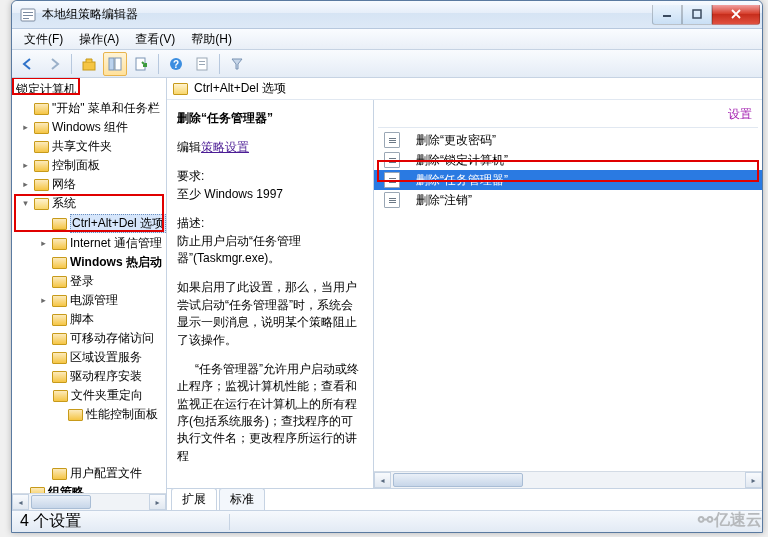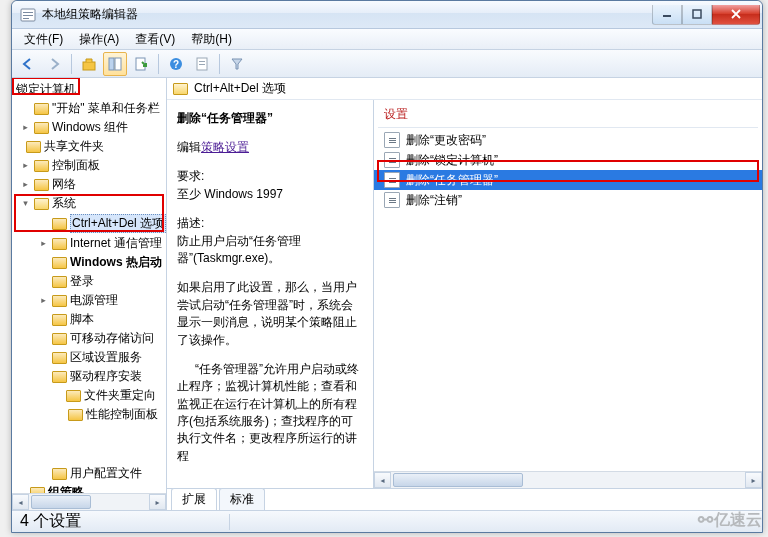--- a/index.html
+++ b/index.html
@@ -39,23 +39,23 @@
 .right { flex: 1; display: flex; flex-direction: column; }
 .right-hdr { height: 22px; background: #fff; border-bottom: 1px solid #e1e8f1; display: flex; align-items: center; padding: 0 6px; gap: 6px; font-size: 12px; }
 
 .panes { flex: 1; display: flex; position: relative; }
 .desc { width: 207px; border-right: 1px solid #c6d3e3; padding: 10px 10px 0 10px; font-size: 12px; overflow: hidden; }
 .desc h4 { font-size: 12px; font-weight: bold; margin-bottom: 12px; }
 .desc a { color: #4c1d95; }
 .desc p { margin-bottom: 12px; line-height: 1.45; }
 
 .settings { flex: 1; position: relative; font-size: 12px; }
-.settings-hdr { padding: 6px 10px 4px 10px; color: #b91c1c; }
+.settings-hdr { padding: 6px 10px 4px 10px; color: #a21caf; text-align: right; }
 .settings-list { position: relative; }
-.sitem { display: flex; align-items: center; gap: 6px; padding: 1px 6px 1px 10px; height: 20px; cursor: default; }
+.sitem { display: flex; align-items: center; gap: 16px; padding: 1px 6px 1px 10px; height: 20px; cursor: default; }
 .sitem.selected { background: #2a7ae2; color: #fff; }
 .sicon { width: 16px; height: 16px; background: #fff; border: 1px solid #9aa7b5; border-radius: 1px; display: inline-flex; align-items: center; justify-content: center; flex-shrink: 0; }
 .sicon::after { content: ""; display:block; width:7px; height:1px; background:#6a7785; box-shadow: 0 2px 0 #6a7785, 0 4px 0 #6a7785; position: relative; top:-2px; }
 
 .scrollbar-h { position: absolute; bottom: 0; height: 17px; background: #f0f3f7; border-top: 1px solid #d3dbe5; display: flex; align-items: center; }
 .sb-btn { width: 17px; height: 16px; background: linear-gradient(to bottom,#f8fafd,#e1e8f1); border: 1px solid #c6d3e3; display: flex; align-items: center; justify-content: center; font-size: 8px; color: #5a6b80; }
 .sb-thumb { height: 14px; background: linear-gradient(to bottom,#eaf0f8,#c7d6e9); border: 1px solid #a9bdd5; border-radius: 2px; }
 
 .tabs { height: 22px; border-top: 1px solid #c6d3e3; display: flex; align-items: flex-end; padding: 0 4px; font-size: 12px; background: #fff; }
 .tab { padding: 2px 10px; border: 1px solid #c6d3e3; border-bottom: none; border-radius: 3px 3px 0 0; margin-right: 2px; background: #f3f7fc; }
@@ -173,21 +173,21 @@
               <span>"开始" 菜单和任务栏</span>
             </span>
           </li>
           <li style="padding-left: 22px;">
             <span class="expander" style="left: 8px;">▸</span>
             <span class="row">
               <span class="folder"></span>
               <span>Windows 组件</span>
             </span>
           </li>
-          <li style="padding-left: 14px;">
+          <li style="padding-left: 22px;">
             <span class="row">
               <span class="folder"></span>
               <span>共享文件夹</span>
             </span>
           </li>
           <li style="padding-left: 22px;">
             <span class="expander" style="left: 8px;">▸</span>
             <span class="row">
               <span class="folder"></span>
               <span>控制面板</span>
@@ -256,21 +256,21 @@
               <span class="folder"></span>
               <span>区域设置服务</span>
             </span>
           </li>
           <li style="padding-left: 40px;">
             <span class="row">
               <span class="folder"></span>
               <span>驱动程序安装</span>
             </span>
           </li>
-          <li style="padding-left: 54px;">
+          <li style="padding-left: 41px;">
             <span class="row">
               <span class="folder"></span>
               <span>文件夹重定向</span>
             </span>
           </li>
           <li style="padding-left: 56px;">
             <span class="row">
               <span class="folder"></span>
               <span>性能控制面板</span>
             </span>

